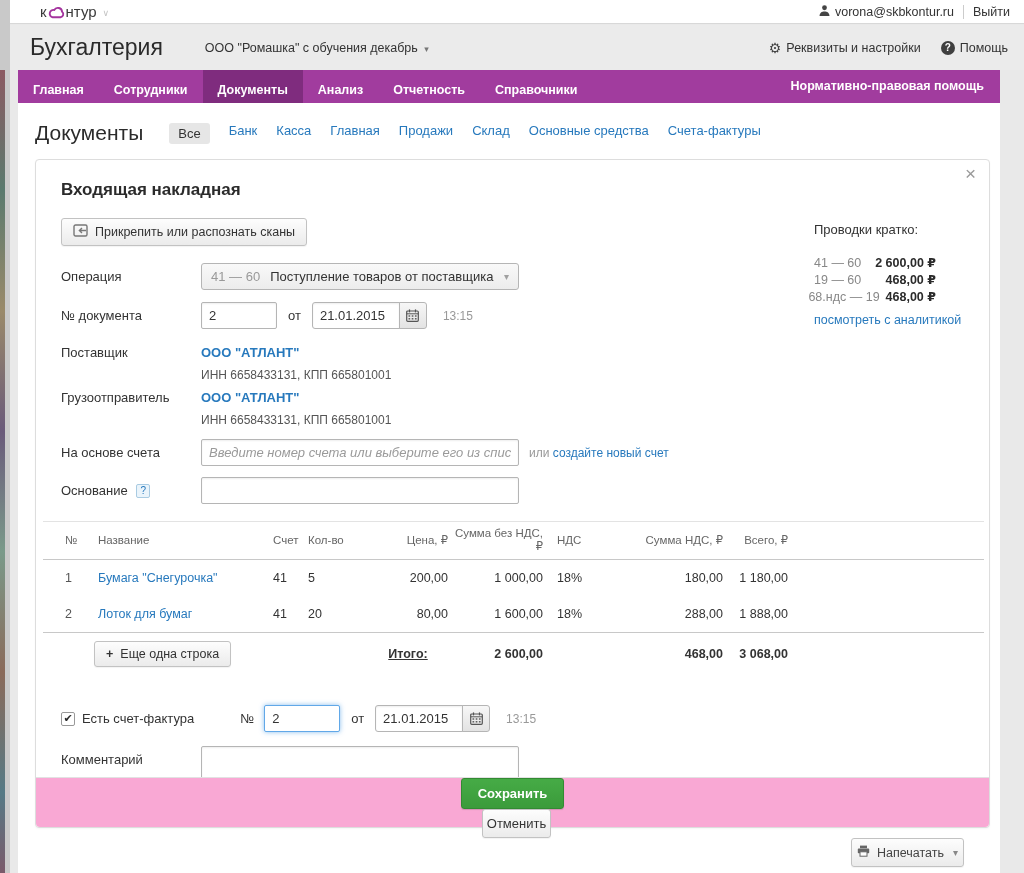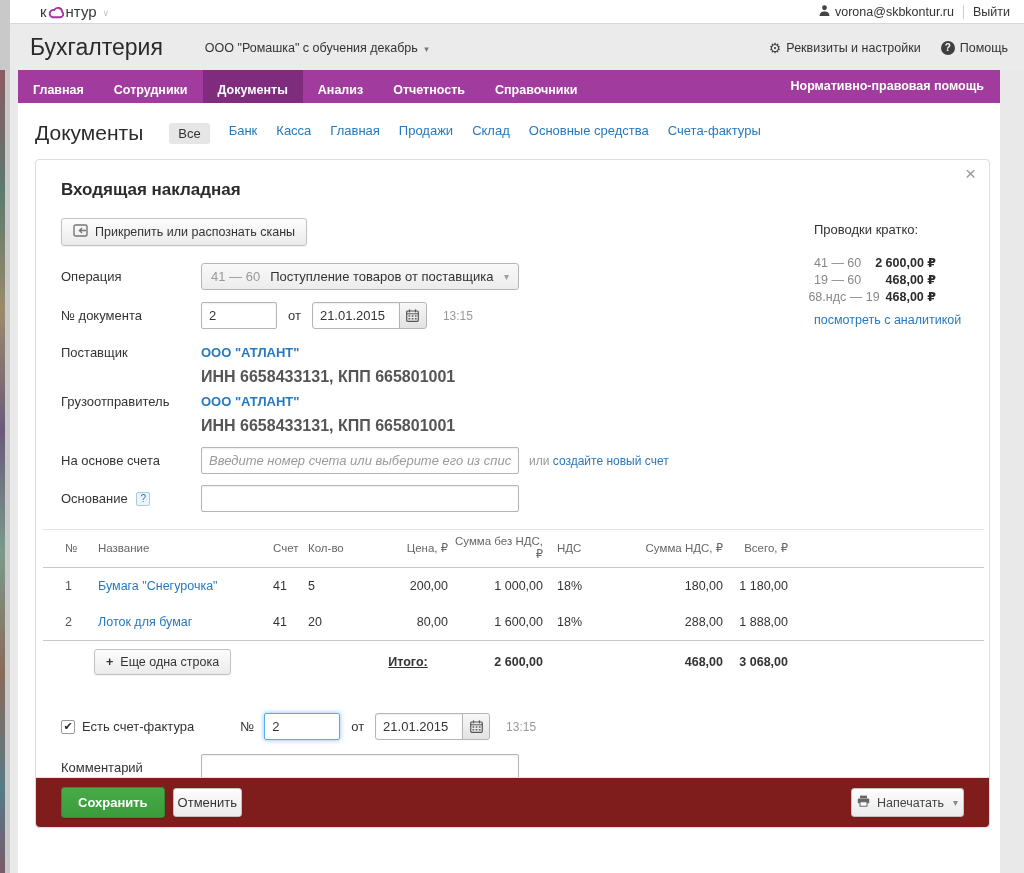--- a/index.html
+++ b/index.html
@@ -92,21 +92,21 @@
   .inp.focus { border-color:#61a8e8; box-shadow:0 0 5px rgba(97,168,232,.75); }
   .w-num { width:76px; }
   .w-wide { width:318px; }
   .prep { margin:0 11px; font-size:13px; color:#333; }
   .date-inp { width:88px; border-radius:3px 0 0 3px; }
   .cal-btn { width:28px; height:27px; margin-left:-1px; border:1px solid #b5b5b5; border-radius:0 3px 3px 0;
     background:linear-gradient(#f7f7f7,#e3e3e3); display:inline-flex; align-items:center; justify-content:center; cursor:pointer; }
   .time { margin-left:16px; color:#999; font-size:12px; }
 
   .party-name { color:#2779bd; font-weight:bold; font-size:13px; cursor:pointer; }
-  .party-details { margin-top:8px; font-size:16px; color:#555;font-weight:bold; }
+  .party-details { margin-top:8px; font-size:12px; color:#555; }
   .or-text { margin-left:10px; font-size:12px; color:#999; }
   .or-text a, .blue-link { color:#2779bd; cursor:pointer; }
   .help-q { display:inline-block; width:14px; height:14px; margin-left:5px; background:#eaf4fb;
     border:1px solid #a9cbe2; border-radius:2px; color:#2779bd; font-size:10px; line-height:12px;
     text-align:center; vertical-align:1px; cursor:pointer; }
 
   
   .tbl { margin:17px 7px 0; width:941px; border-collapse:collapse; font-size:12.5px; }
   .tbl th { font-size:11.5px; color:#666; font-weight:normal; text-align:left;
     border-top:1px solid #e3e3e3; border-bottom:1px solid #c8c8c8; padding:5px 0 6px; }
@@ -129,22 +129,22 @@
 
   
   .postings { position:absolute; top:62px; left:778px; width:122px; font-size:12.5px; }
   .postings .p-title { font-size:13px; color:#333; margin-bottom:18px; white-space:nowrap; }
   .p-row { display:flex; justify-content:flex-end; line-height:17px; white-space:nowrap; }
   .p-acct { flex:1; text-align:right; color:#888; }
   .p-amt { width:70px; text-align:right; color:#2b2b2b; font-weight:bold; margin-left:6px; }
   .p-link { display:block; margin-top:7px; font-size:12.5px; color:#2779bd; white-space:nowrap; cursor:pointer; }
 
   
-  .card-footer { position:absolute; left:0; right:0; bottom:0; height:50px; background:#7f1d1d;
-    border-top:1px solid #e2e2e2; border-radius:0 0 4px 4px; display:flex; align-items:center; padding:0 25px; }
+  .card-footer { position:absolute; left:0; right:0; bottom:0; height:50px; background:#f9a8d4;
+    border-top:1px solid #e2e2e2; border-radius:0 0 4px 4px; display:flex; align-items:center; padding:0 25px;flex-direction:column; }
   .btn-green { background:linear-gradient(#46ab46,#3b9b3b); border:1px solid #338a33; color:#fff;
     font-weight:bold; padding:7px 16px; border-radius:3px; font-size:13px; cursor:pointer; font-family:inherit;
     box-shadow:0 1px 1px rgba(0,0,0,.15); }
   .btn-cancel { margin-left:8px; padding:6px 4px; font-size:13px; }
   .btn-print { margin-left:auto; color:#444; padding:6px 5px; }
   .btn-print .caret { color:#888; font-size:10px; margin-left:2px; }
 </style>
 </head>
 <body>
 

